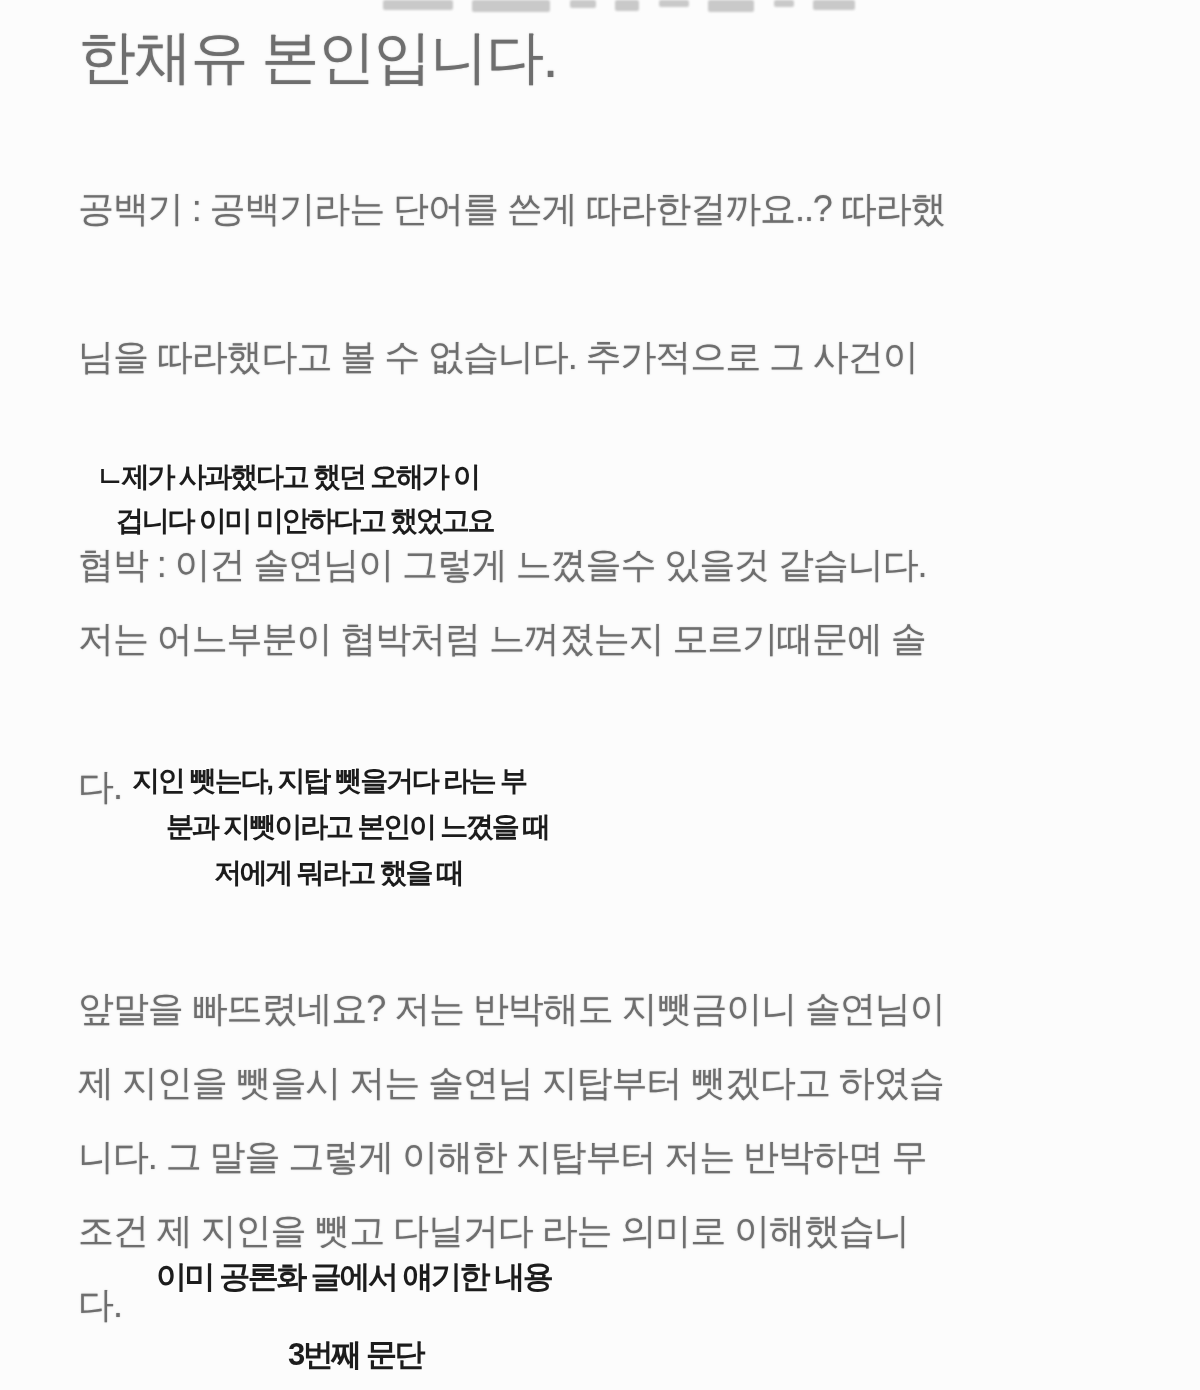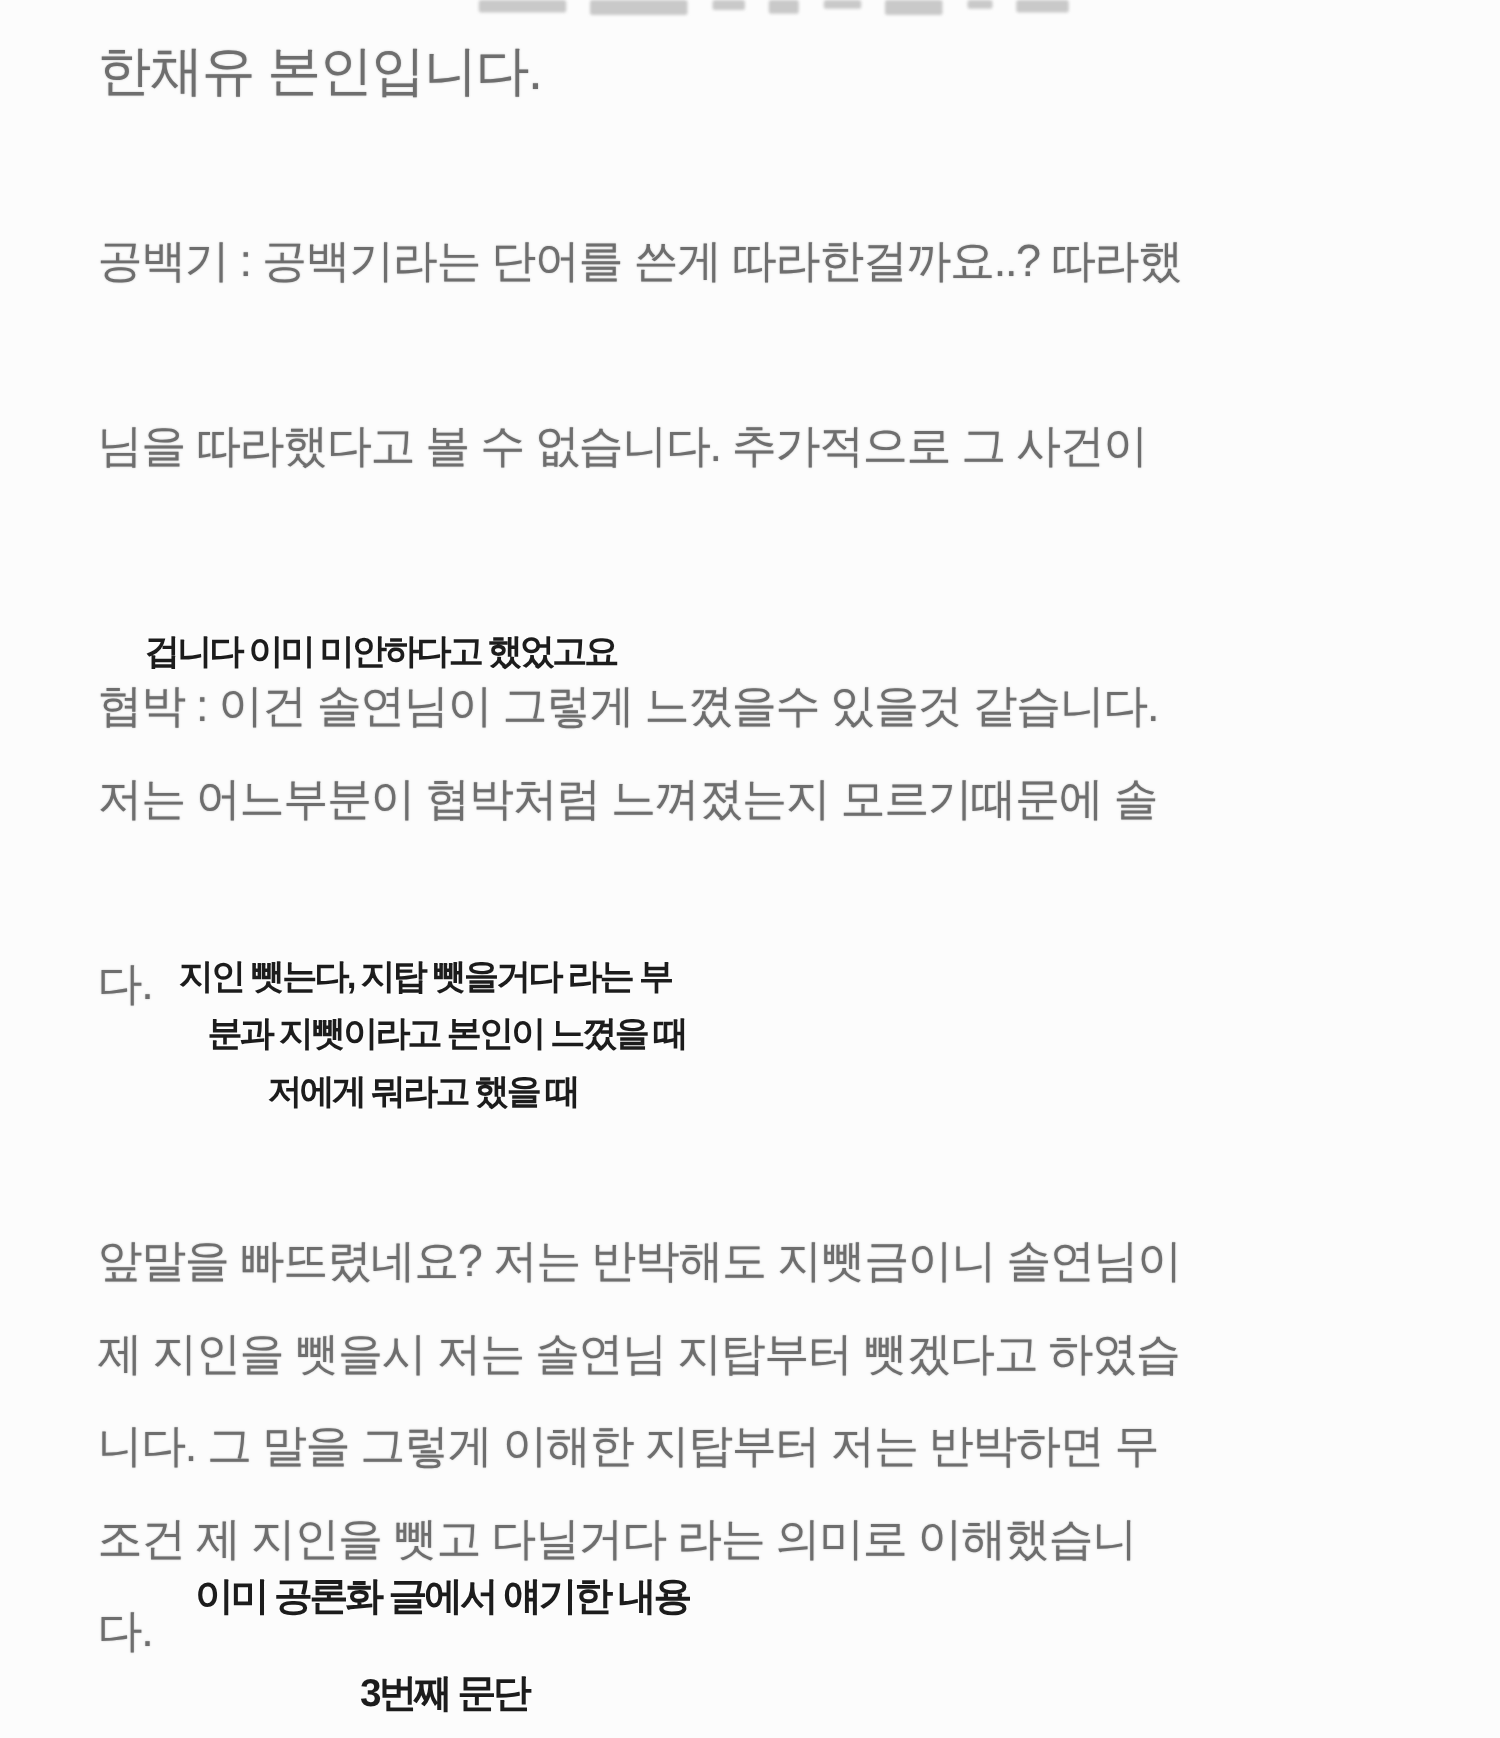--- a/index.html
+++ b/index.html
@@ -37,21 +37,21 @@
     left: 78px;
     width: 1110px;
     color: #6e6e6e;
     font-size: 36px;
     line-height: 74px;
     letter-spacing: -0.03em;
     white-space: nowrap;
     text-shadow: 0 0 1.5px rgba(125,125,125,0.55);
   }
   .title-line {
-    font-size: 43px;
+    font-size: 58px;
   }
   
   .ann-line {
     position: absolute;
     color: #1c1c1c;
     font-size: 28px;
     font-weight: 700;
     letter-spacing: -0.08em;
     white-space: nowrap;
   }
@@ -74,27 +74,28 @@
     <span style="width:46px;height:12px"></span>
     <span style="width:20px;height:7px"></span>
     <span style="width:42px;height:10px"></span>
   </div>
 
   <div class="body-line title-line" style="top:20px">한채유 본인입니다.</div>
 
   <div class="body-line" style="top:172px">공백기 : 공백기라는 단어를 쓴게 따라한걸까요..? 따라했</div>
   <div class="body-line" style="top:320px">님을 따라했다고 볼 수 없습니다. 추가적으로 그 사건이</div>
 
+  <div class="ann-line" style="left:96px;top:458px">ㄴ제가 사과했다고 했던 오해가 이</div>
   <div class="ann-line" style="left:116px;top:502px">겁니다 이미 미안하다고 했었고요</div>
 
   <div class="body-line" style="top:528px">협박 : 이건 솔연님이 그렇게 느꼈을수 있을것 같습니다.</div>
   <div class="body-line" style="top:602px">저는 어느부분이 협박처럼 느껴졌는지 모르기때문에 솔</div>
   <div class="body-line" style="top:750px">다.</div>
 
-  <div class="ann-line" style="left:143px;top:762px">지인 뺏는다, 지탑 뺏을거다 라는 부</div>
+  <div class="ann-line" style="left:132px;top:762px">지인 뺏는다, 지탑 뺏을거다 라는 부</div>
   <div class="ann-line" style="left:166px;top:808px">분과 지뺏이라고 본인이 느꼈을 때</div>
   <div class="ann-line" style="left:214px;top:854px">저에게 뭐라고 했을 때</div>
 
   <div class="body-line" style="top:972px">앞말을 빠뜨렸네요? 저는 반박해도 지뺏금이니 솔연님이</div>
   <div class="body-line" style="top:1046px">제 지인을 뺏을시 저는 솔연님 지탑부터 뺏겠다고 하였습</div>
   <div class="body-line" style="top:1120px">니다. 그 말을 그렇게 이해한 지탑부터 저는 반박하면 무</div>
   <div class="body-line" style="top:1194px">조건 제 지인을 뺏고 다닐거다 라는 의미로 이해했습니</div>
   <div class="body-line" style="top:1268px">다.</div>
 
   <div class="ann-line ann-large" style="left:156px;top:1256px">이미 공론화 글에서 얘기한 내용</div>

